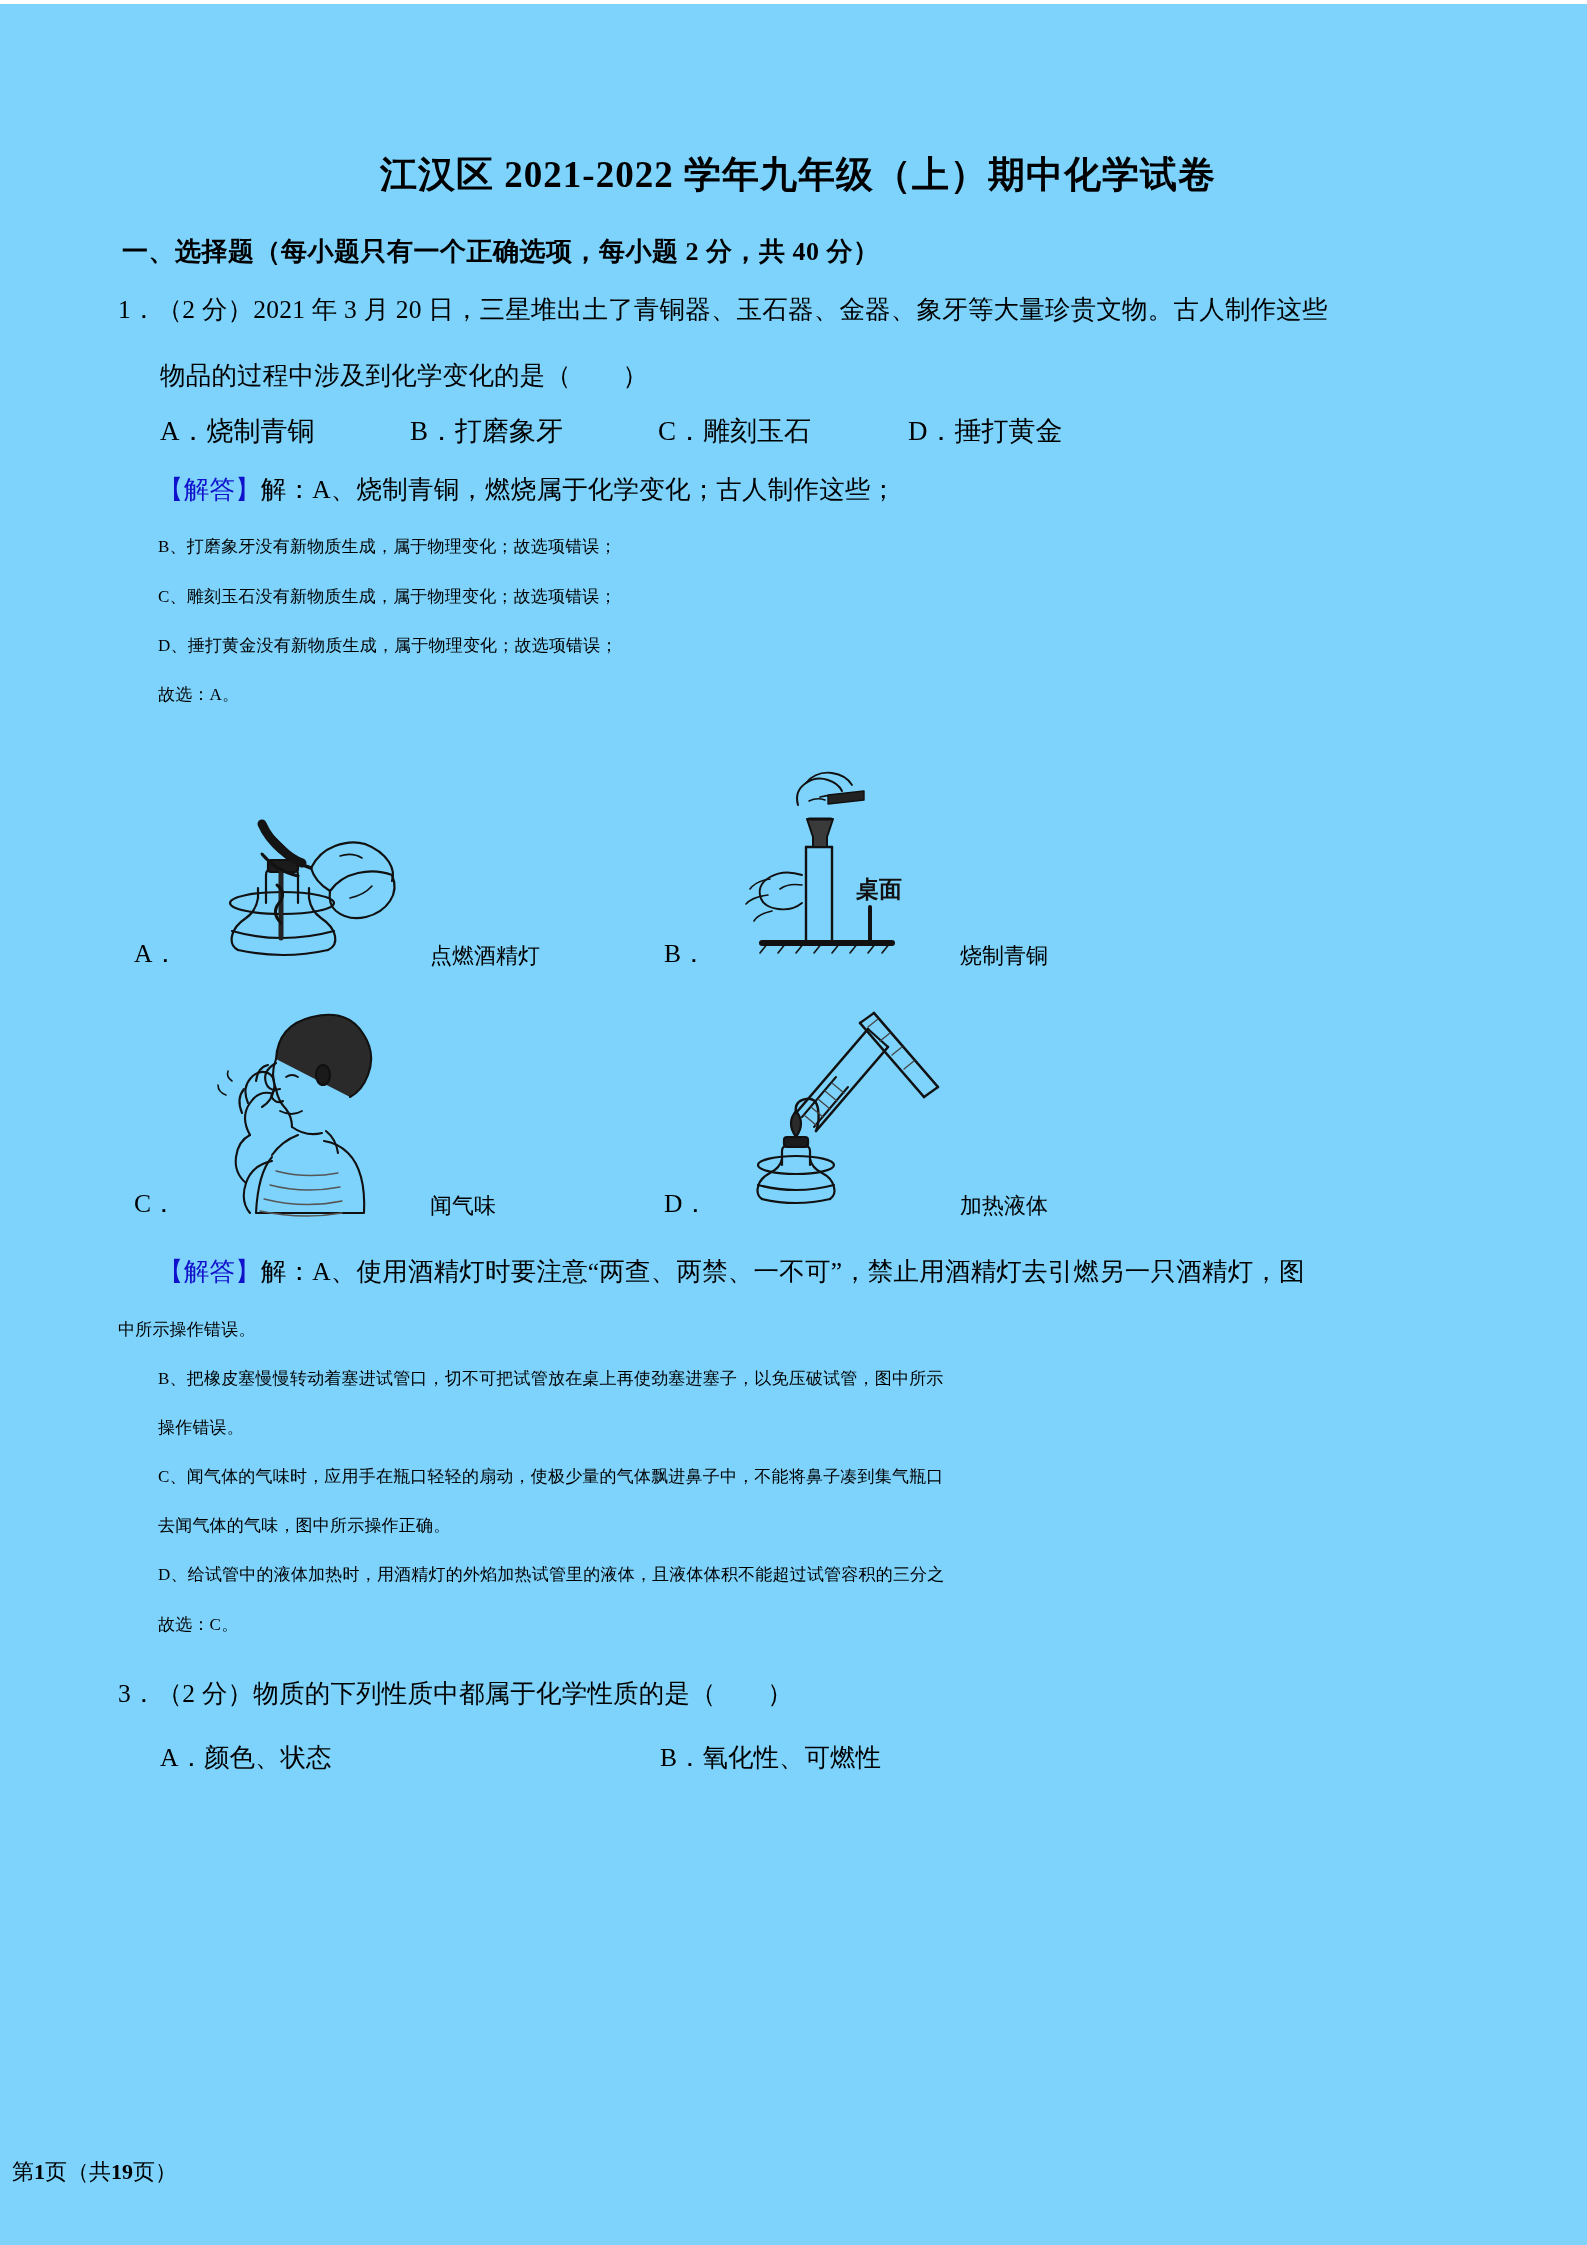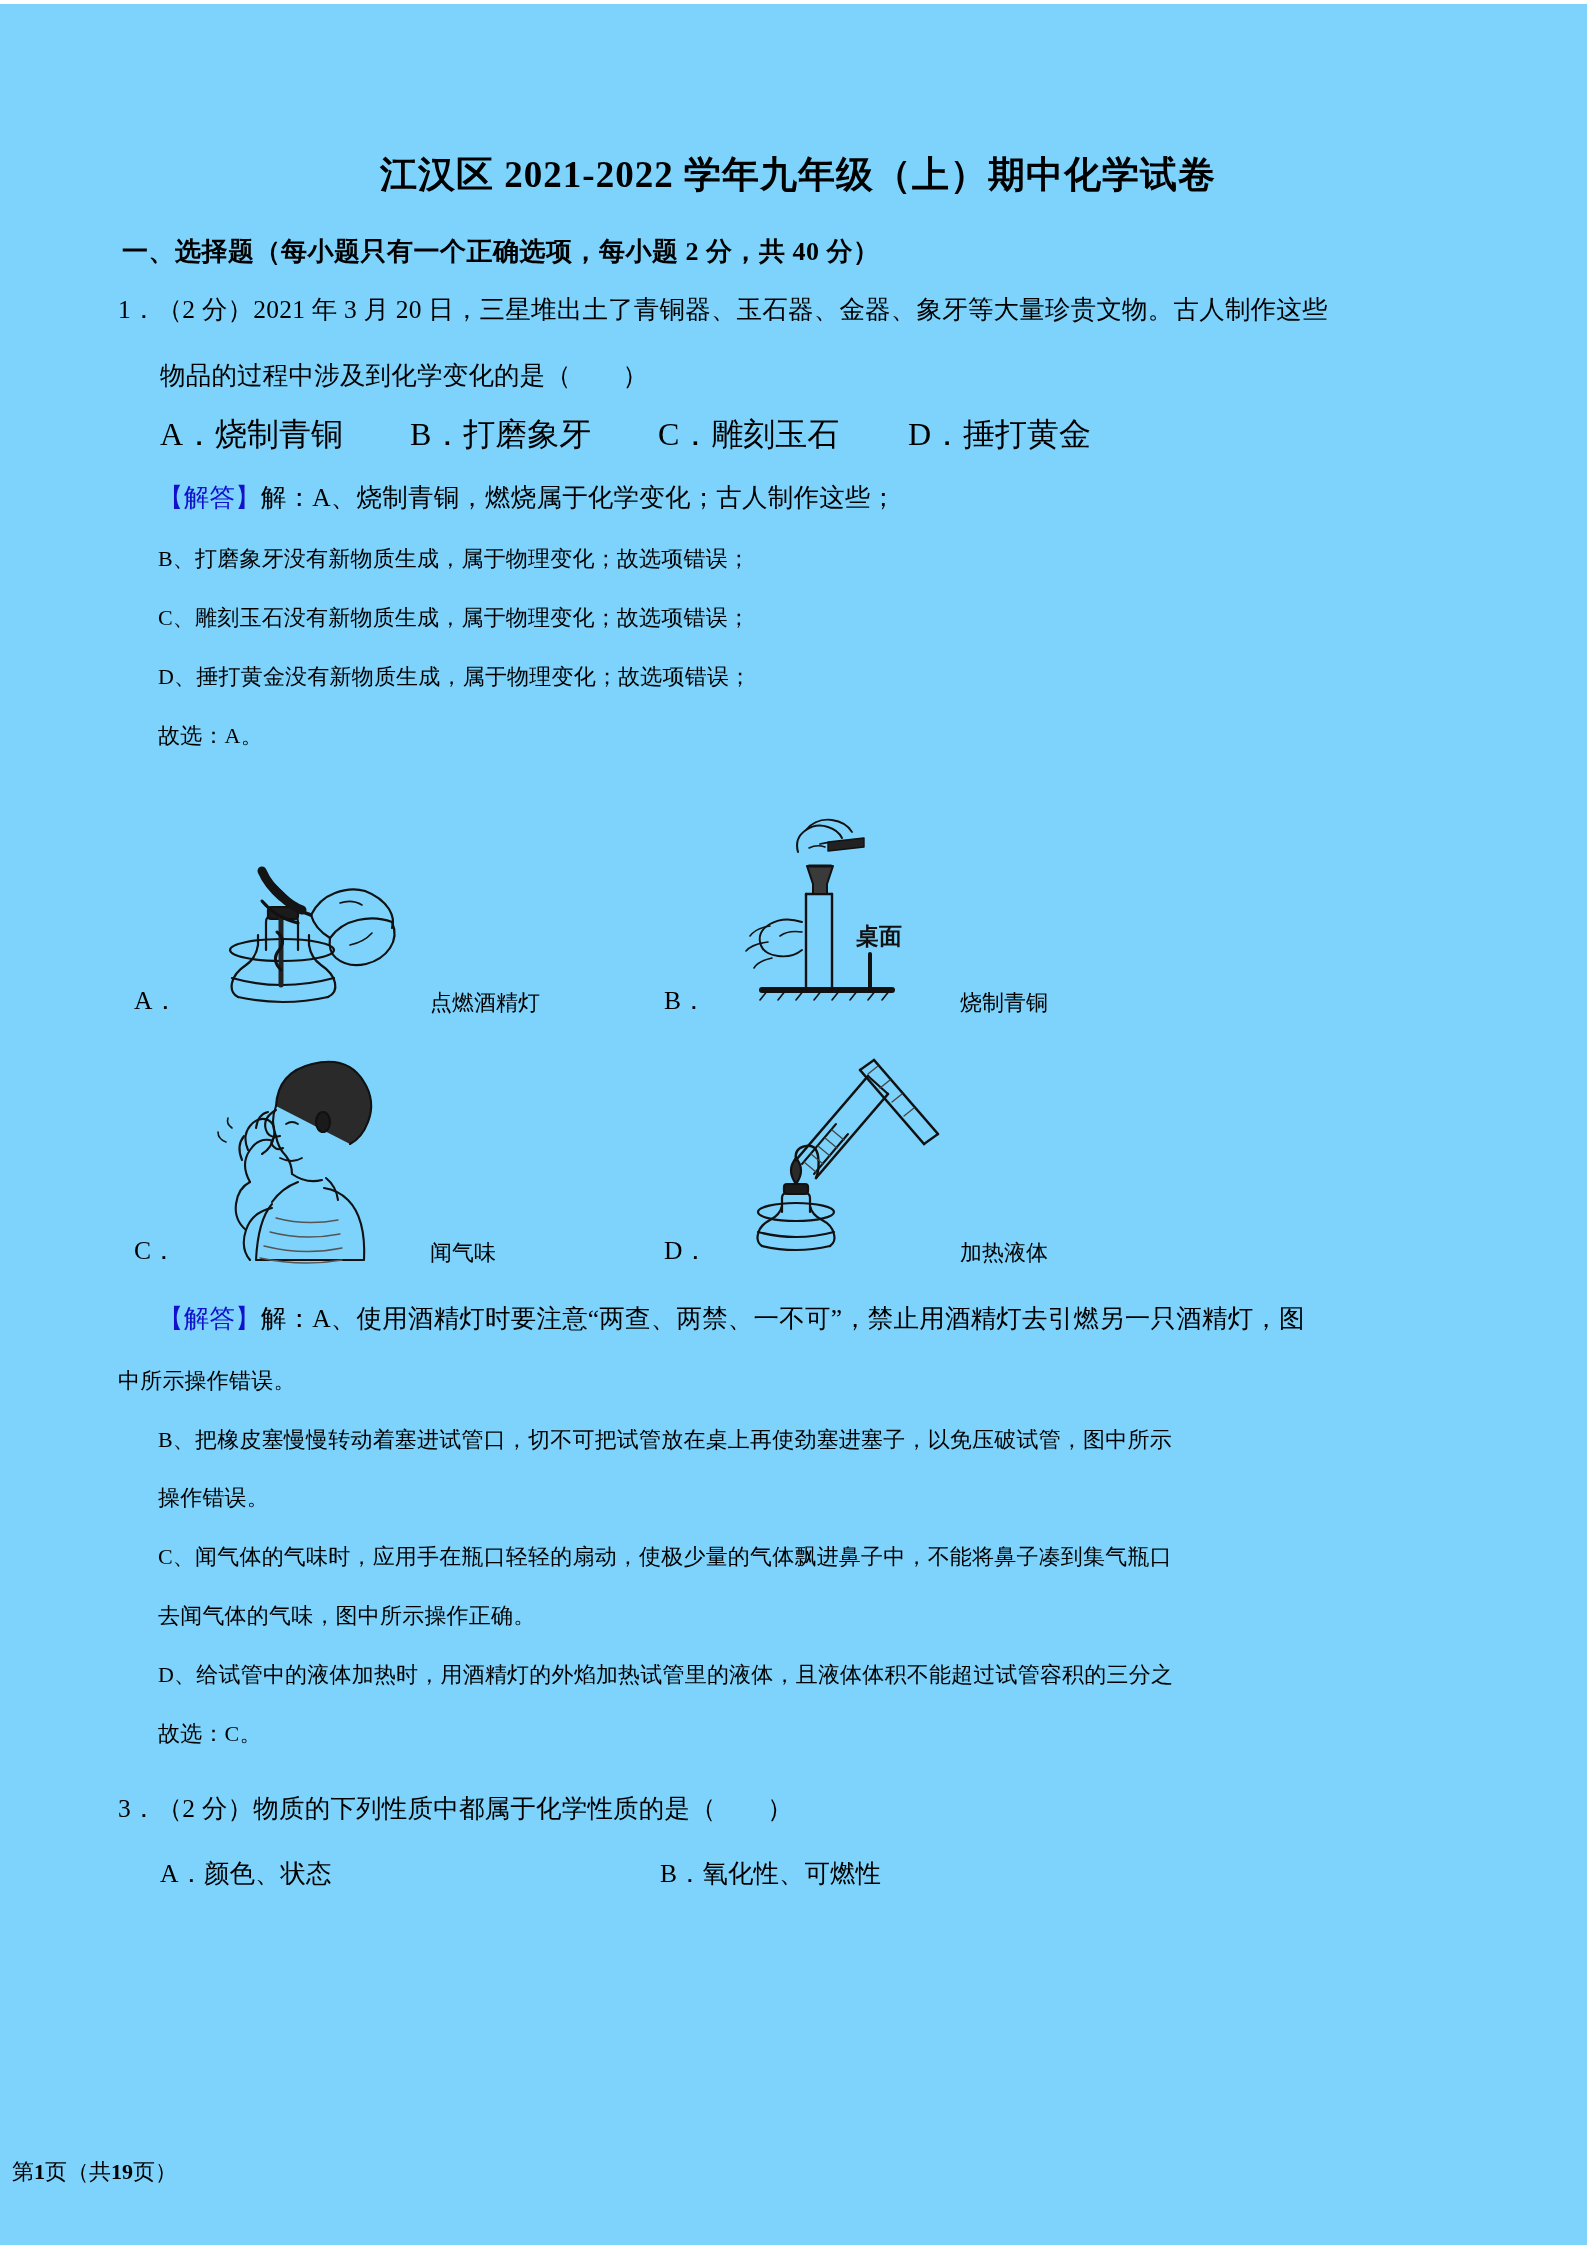--- a/index.html
+++ b/index.html
@@ -53,30 +53,30 @@
     margin-top: 16px;
     letter-spacing: 0.2px;
   }
   .indent1 {
     padding-left: 42px;
   }
   .indent-sol {
     padding-left: 40px;
   }
   .sol-line {
-    font-size: 22px;
+    font-size: 17px;
     line-height: 1.95;
     letter-spacing: 0.2px;
   }
   .tag-jieda {
     color: #1111cc;
     font-weight: normal;
   }
   .opts-row {
-    font-size: 32px;
+    font-size: 27px;
     display: flex;
     padding-left: 42px;
     margin-top: 12px;
   }
   .opts-row .opt {
     white-space: nowrap;
   }
   .opt-a { width: 250px; }
   .opt-b { width: 248px; }
   .opt-c { width: 250px; }

